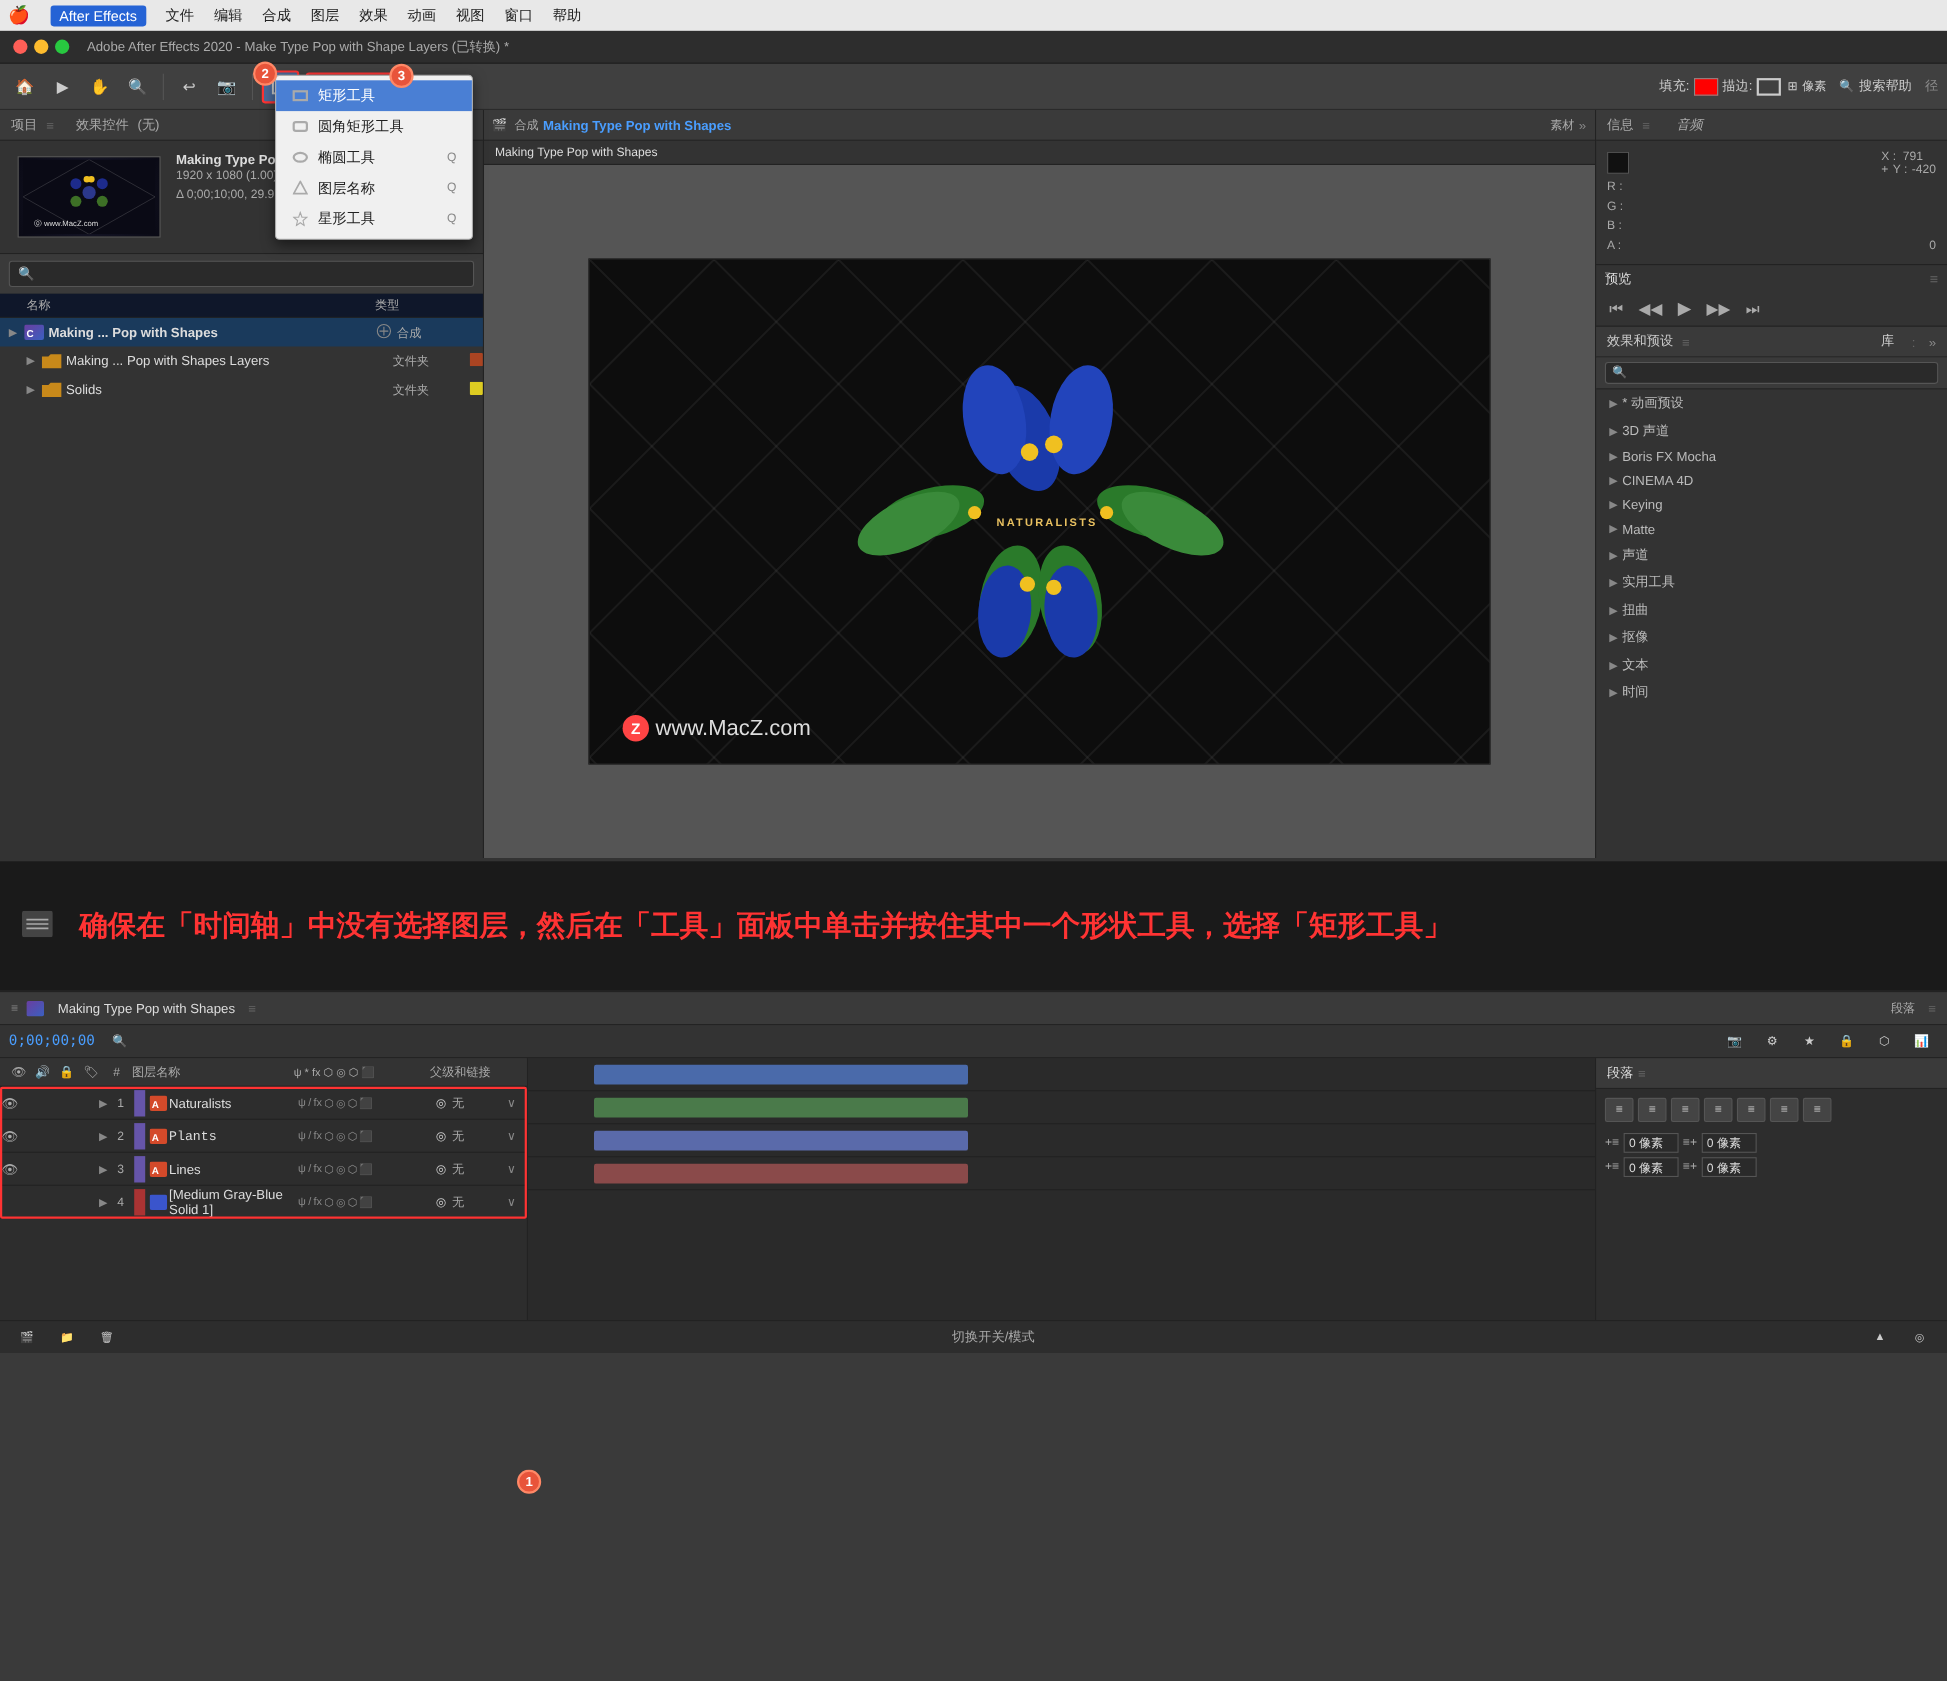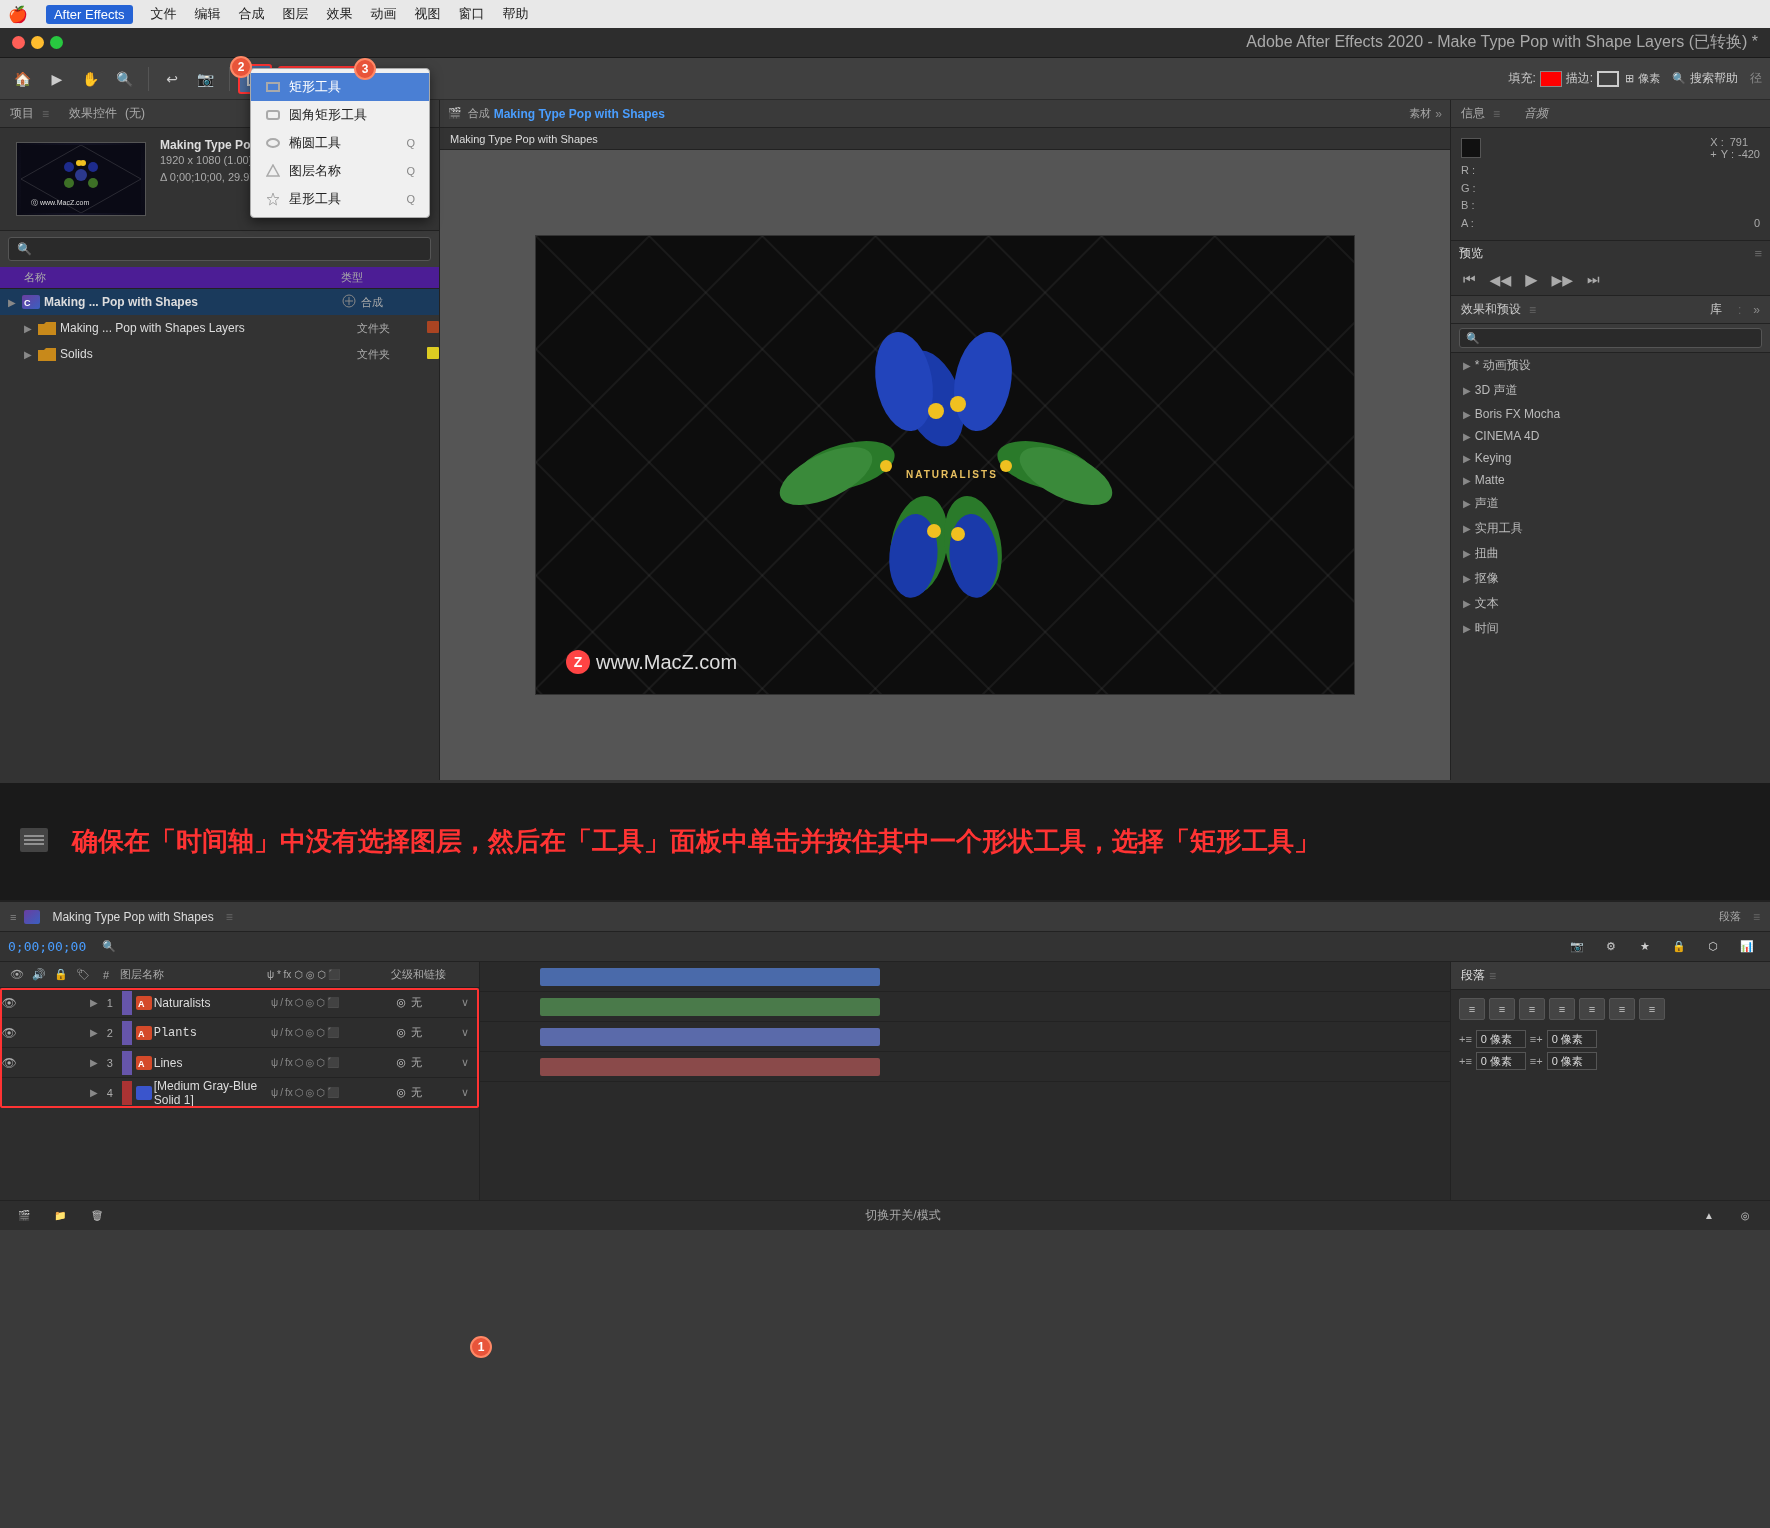--- a/index.html
+++ b/index.html
@@ -59,22 +59,22 @@
     .traffic-light {
       width: 13px;
       height: 13px;
       border-radius: 50%;
     }
     .tl-red { background: #ff5f57; }
     .tl-yellow { background: #febc2e; }
     .tl-green { background: #28c840; }
     .title-text {
       flex: 1;
-      text-align: right;
-      font-size: 16px;
+      text-align: left;
+      font-size: 12px;
       color: #aaa;
     }
 
     
     .toolbar {
       height: 42px;
       background: #404040;
       display: flex;
       align-items: center;
       padding: 0 8px;
@@ -153,21 +153,21 @@
       border-radius: 3px;
       padding: 0 8px;
       color: #ccc;
       font-size: 12px;
     }
 
     .project-table-header {
       display: flex;
       align-items: center;
       padding: 2px 8px;
-      background: #4c1d95;
+      background: #0f172a;
       border-bottom: 1px solid #222;
       font-size: 11px;
       color: #aaa;
       height: 22px;
     }
     .col-name { flex: 1; }
     .col-type { width: 70px; }
 
     .project-item {
       display: flex;

